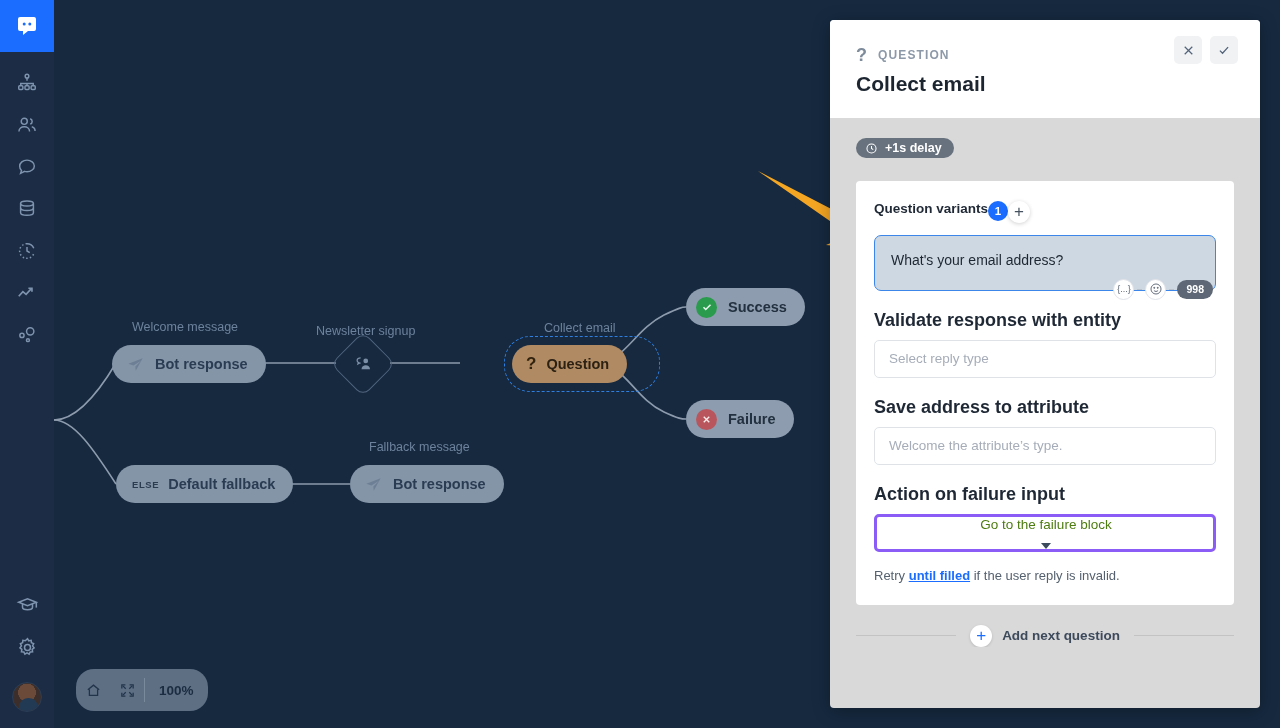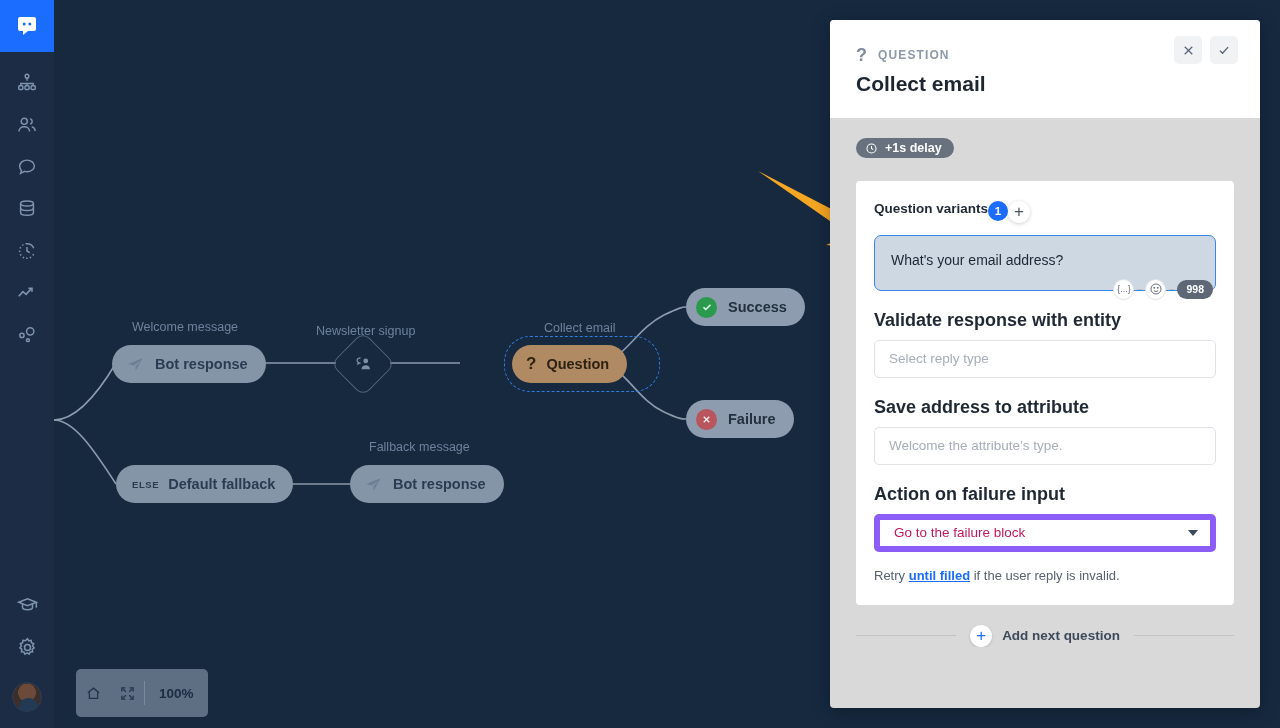--- a/index.html
+++ b/index.html
@@ -98,21 +98,21 @@
   }
   .dot-success { background: #2a9b4c; }
   .dot-failure { background: #b9555c; }
 
   
   .annot-arrow { position: absolute; left: 700px; top: 165px; }
 
   
   .zoom-bar {
     position: absolute; left: 76px; top: 669px;
-    height: 48px; border-radius: 5px;
+    height: 42px; border-radius: 18px;
     background: #5e6f84;
     display: flex; align-items: center;
     color: #1f3148;
   }
   .zoom-btn {
     width: 34px; height: 38px;
     display: flex; align-items: center; justify-content: center;
   }
   .zoom-divider { width: 1px; height: 24px; background: #7a8a9d; }
   .zoom-level {
@@ -216,26 +216,27 @@
   .field-input {
     margin-top: 9px;
     height: 38px; border: 1px solid #dfe3e8; border-radius: 5px;
     background: #fff;
     display: flex; align-items: center;
     padding: 0 14px;
     font-size: 13.5px; color: #a6adb8;
   }
   .select-box {
     margin-top: 9px;
-    height: 38px; border: 6px solid #8b5cf6; border-radius: 5px;
+    height: 38px; border: 3px solid #8b5cf6; border-radius: 5px;
     background: #fff;
     display: flex; align-items: center; justify-content: space-between;
     padding: 0 12px 0 14px;
-    font-size: 13.5px; color: #be185d;
+    font-size: 13.5px; color: #4d7c0f;
     cursor: pointer;
+    flex-direction: column;
   }
   .caret {
     width: 0; height: 0;
     border-left: 5.5px solid transparent;
     border-right: 5.5px solid transparent;
     border-top: 6.5px solid #3b4a5c;
   }
   .retry-line {
     margin-top: 16px; font-size: 13px; color: #55616f;
   }

